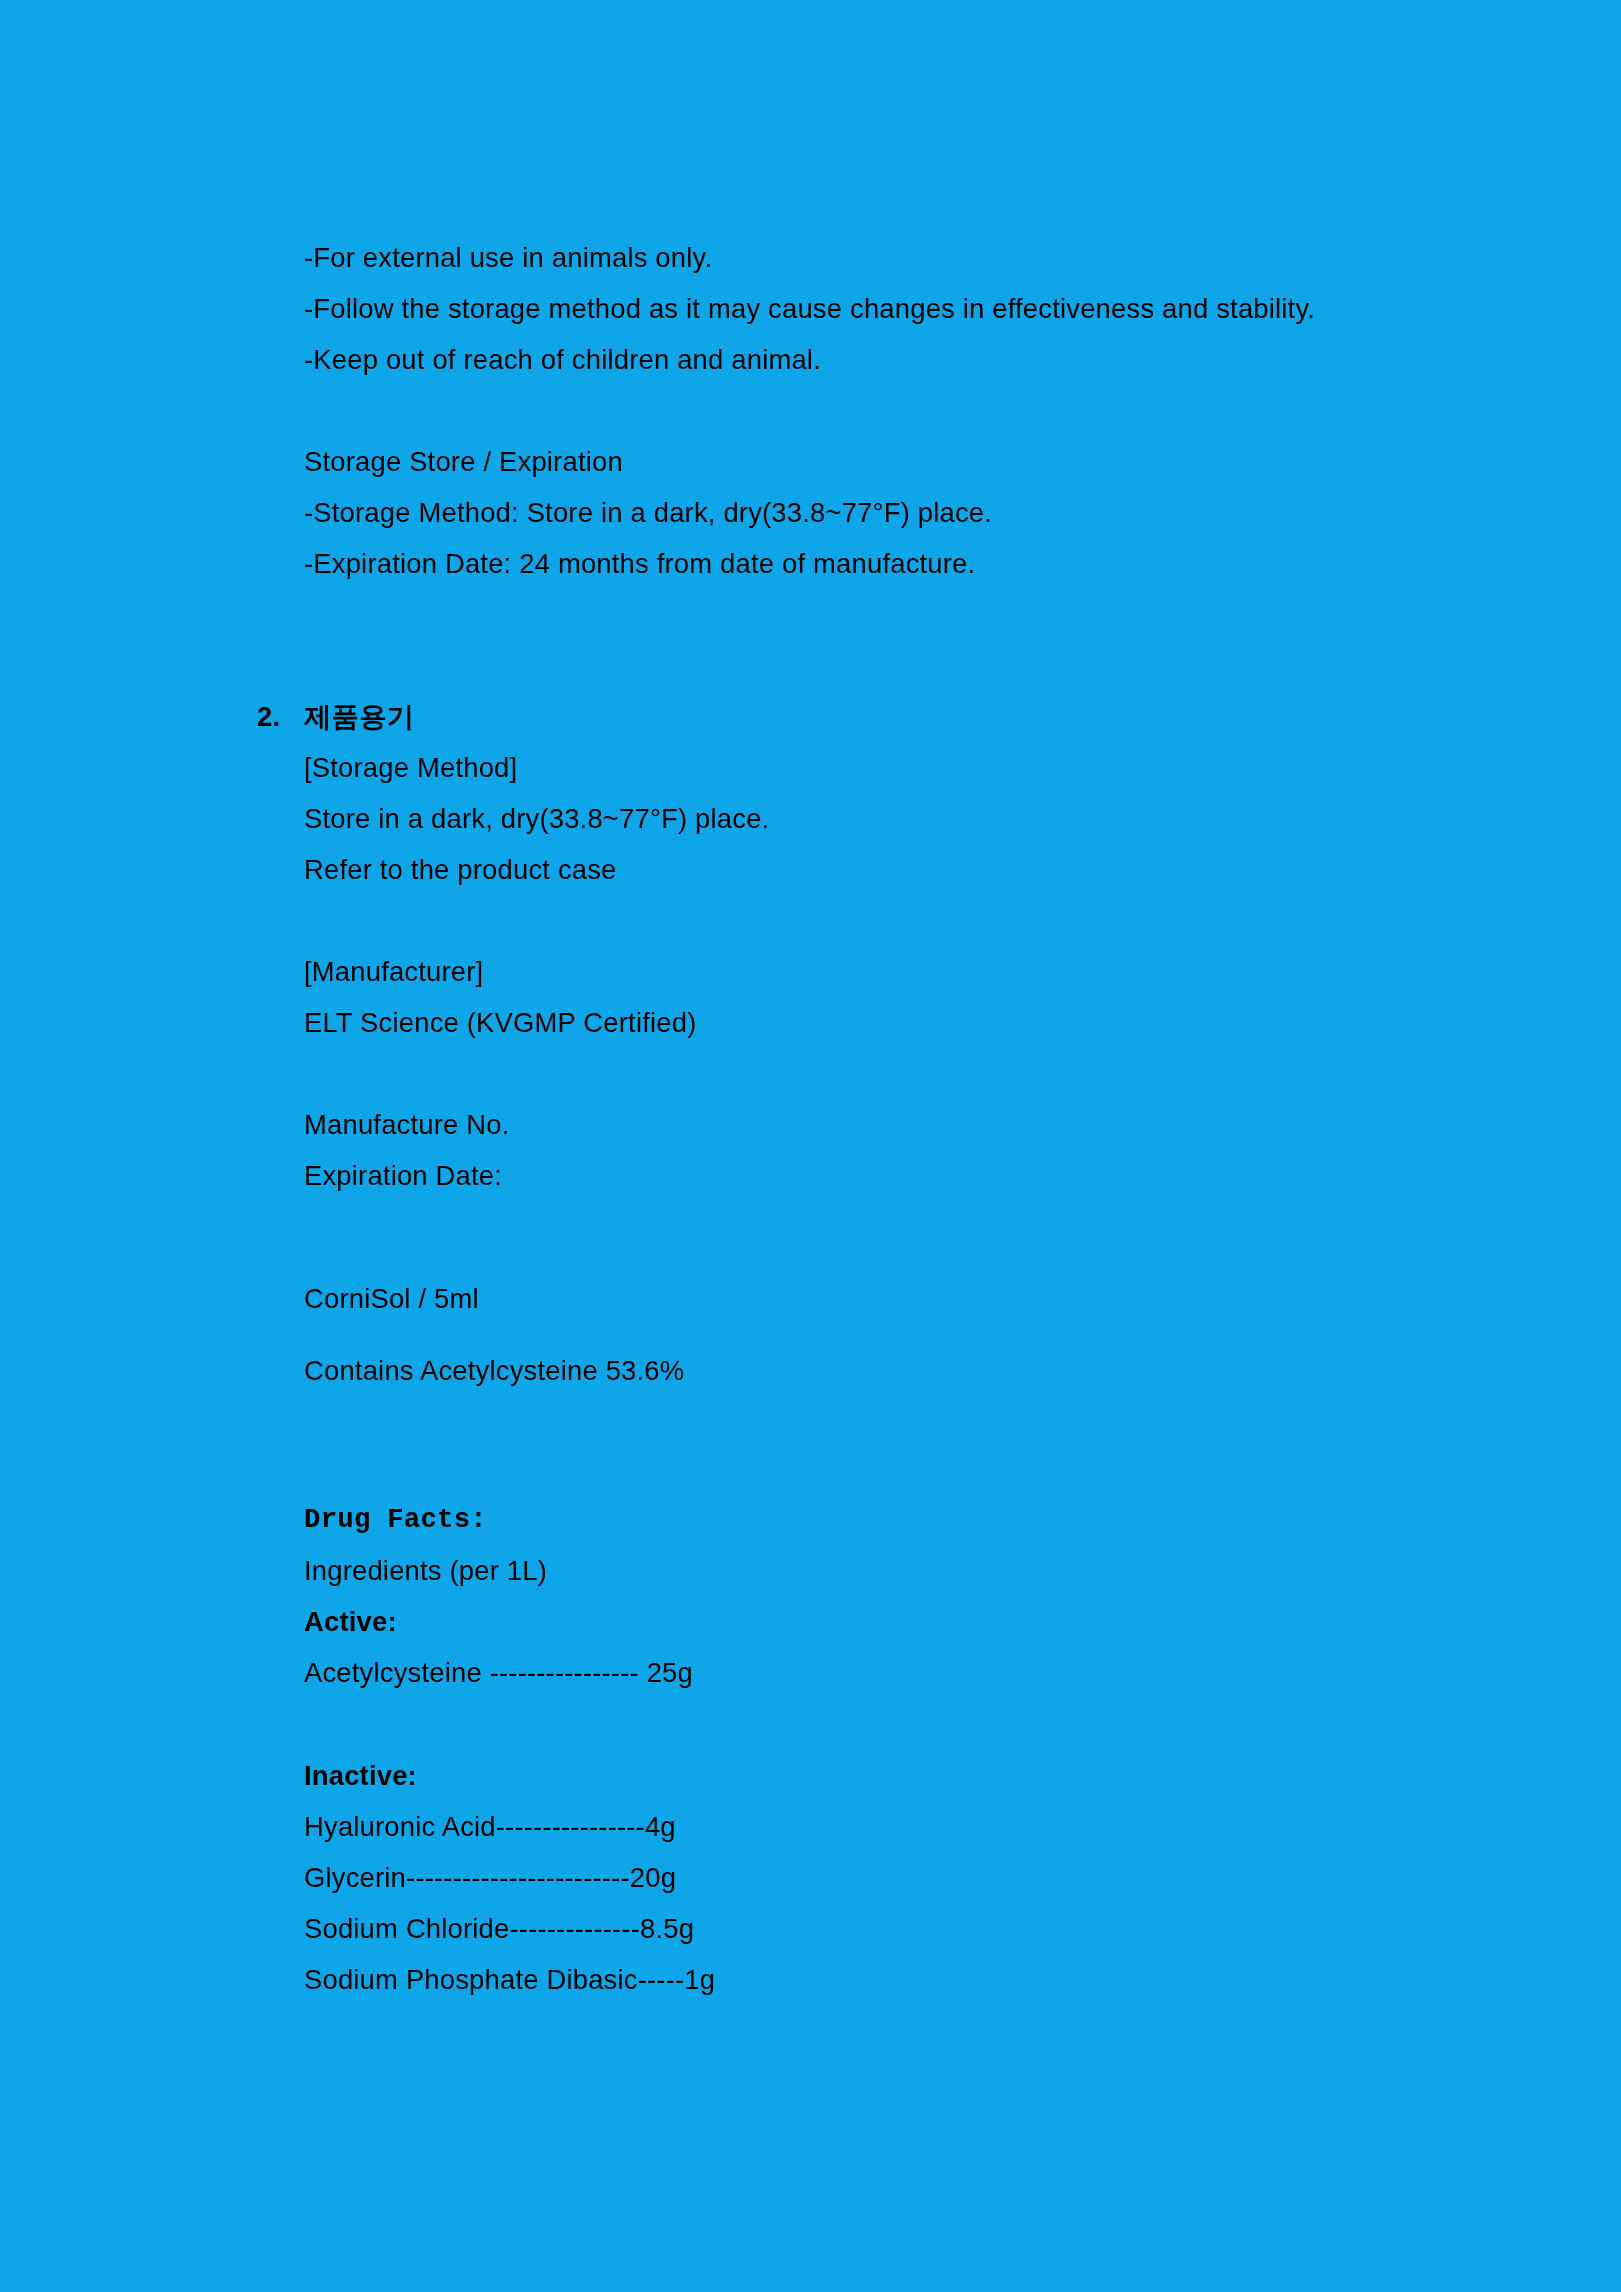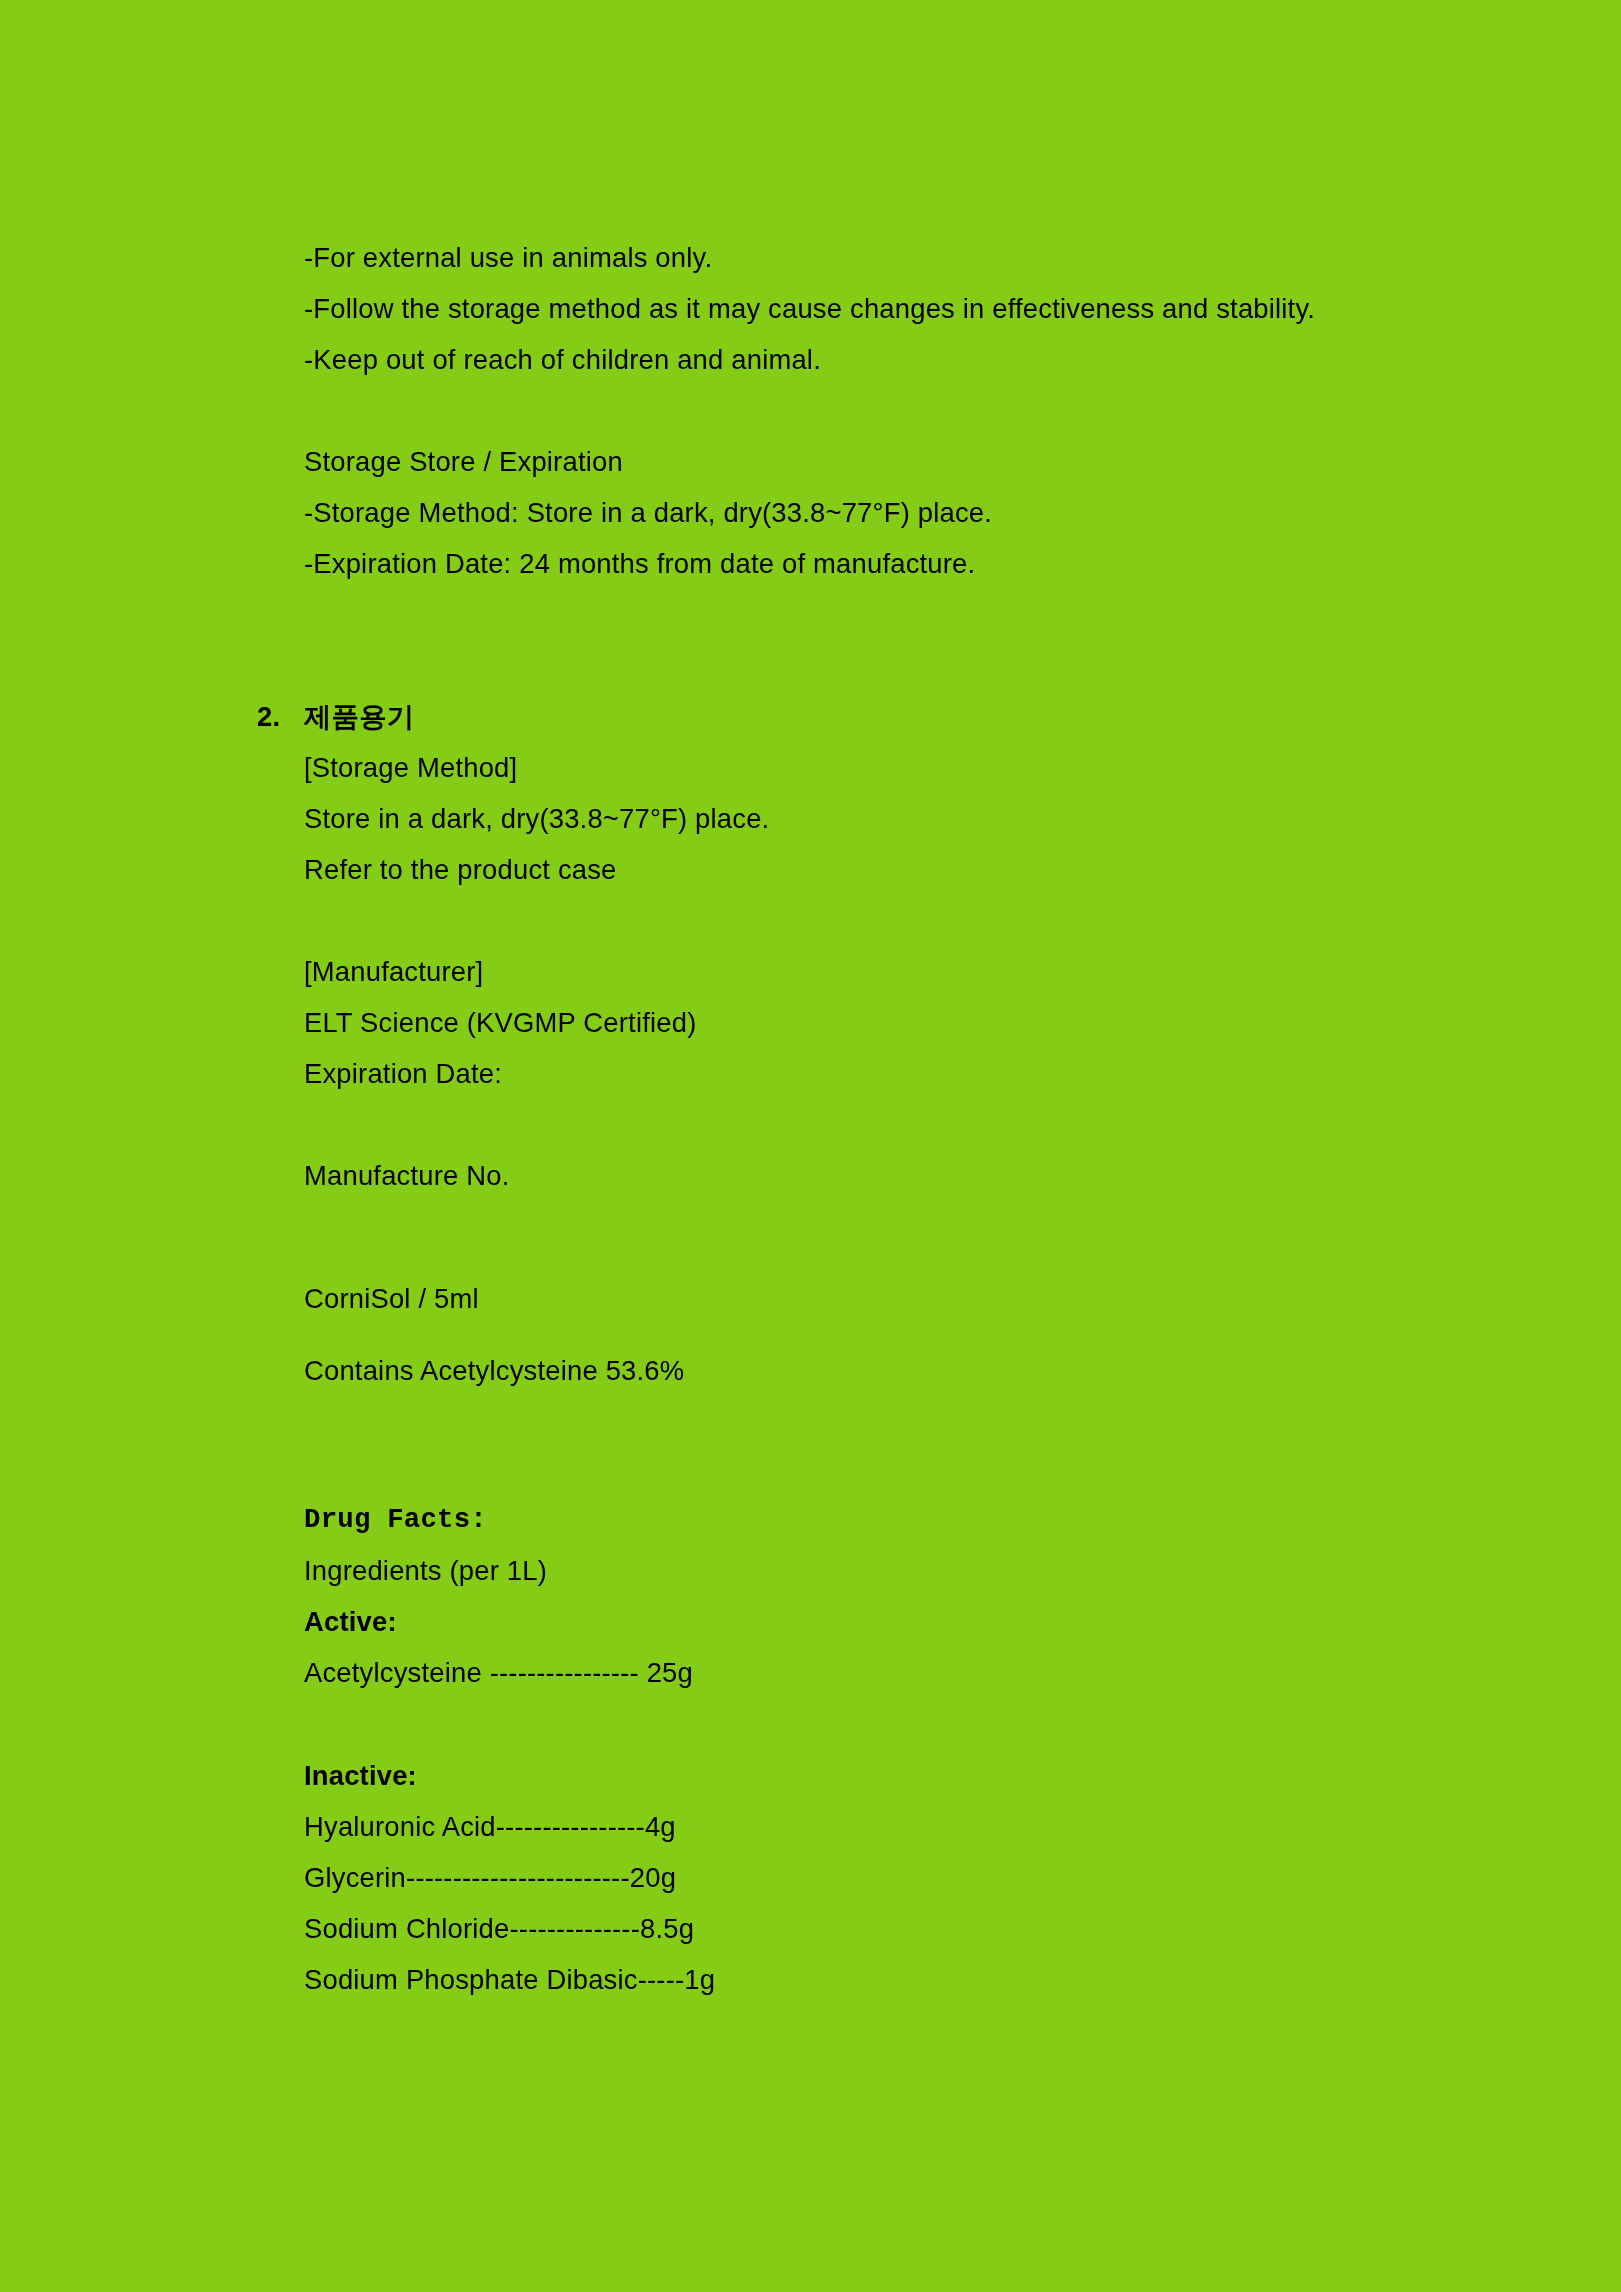--- a/index.html
+++ b/index.html
@@ -10,21 +10,21 @@
   body {
     width: 1621px;
     height: 2293px;
     position: relative;
     font-family: "Liberation Sans", "DejaVu Sans", sans-serif;
     color: #000000;
   }
   .page {
     position: absolute;
     inset: 0;
-    background: #84cc16;
+    background: #0ea5e9;
   }
   .content {
     position: absolute;
     top: 232px;
     left: 304px;
     width: 1304px;
   }
   .line {
     height: 51px;
     line-height: 51px;
@@ -71,22 +71,22 @@
     </div>
 
     <div class="line">[Storage Method]</div>
     <div class="line">Store in a dark, dry(33.8~77°F) place.</div>
 
     <div class="line">Refer to the product case</div>
 
     <div class="line gap-1">[Manufacturer]</div>
     <div class="line">ELT Science (KVGMP Certified)</div>
 
+    <div class="line gap-1">Manufacture No.</div>
     <div class="line">Expiration Date:</div>
-    <div class="line gap-1">Manufacture No.</div>
 
     <div class="line gap-73">CorniSol / 5ml</div>
     <div class="line gap-21">Contains Acetylcysteine 53.6%</div>
 
     <div class="line bold gap-100">Drug Facts:</div>
     <div class="line">Ingredients (per 1L)</div>
     <div class="line bold">Active:</div>
     <div class="line">Acetylcysteine ---------------- 25g</div>
 
     <div class="line bold gap-53">Inactive:</div>

